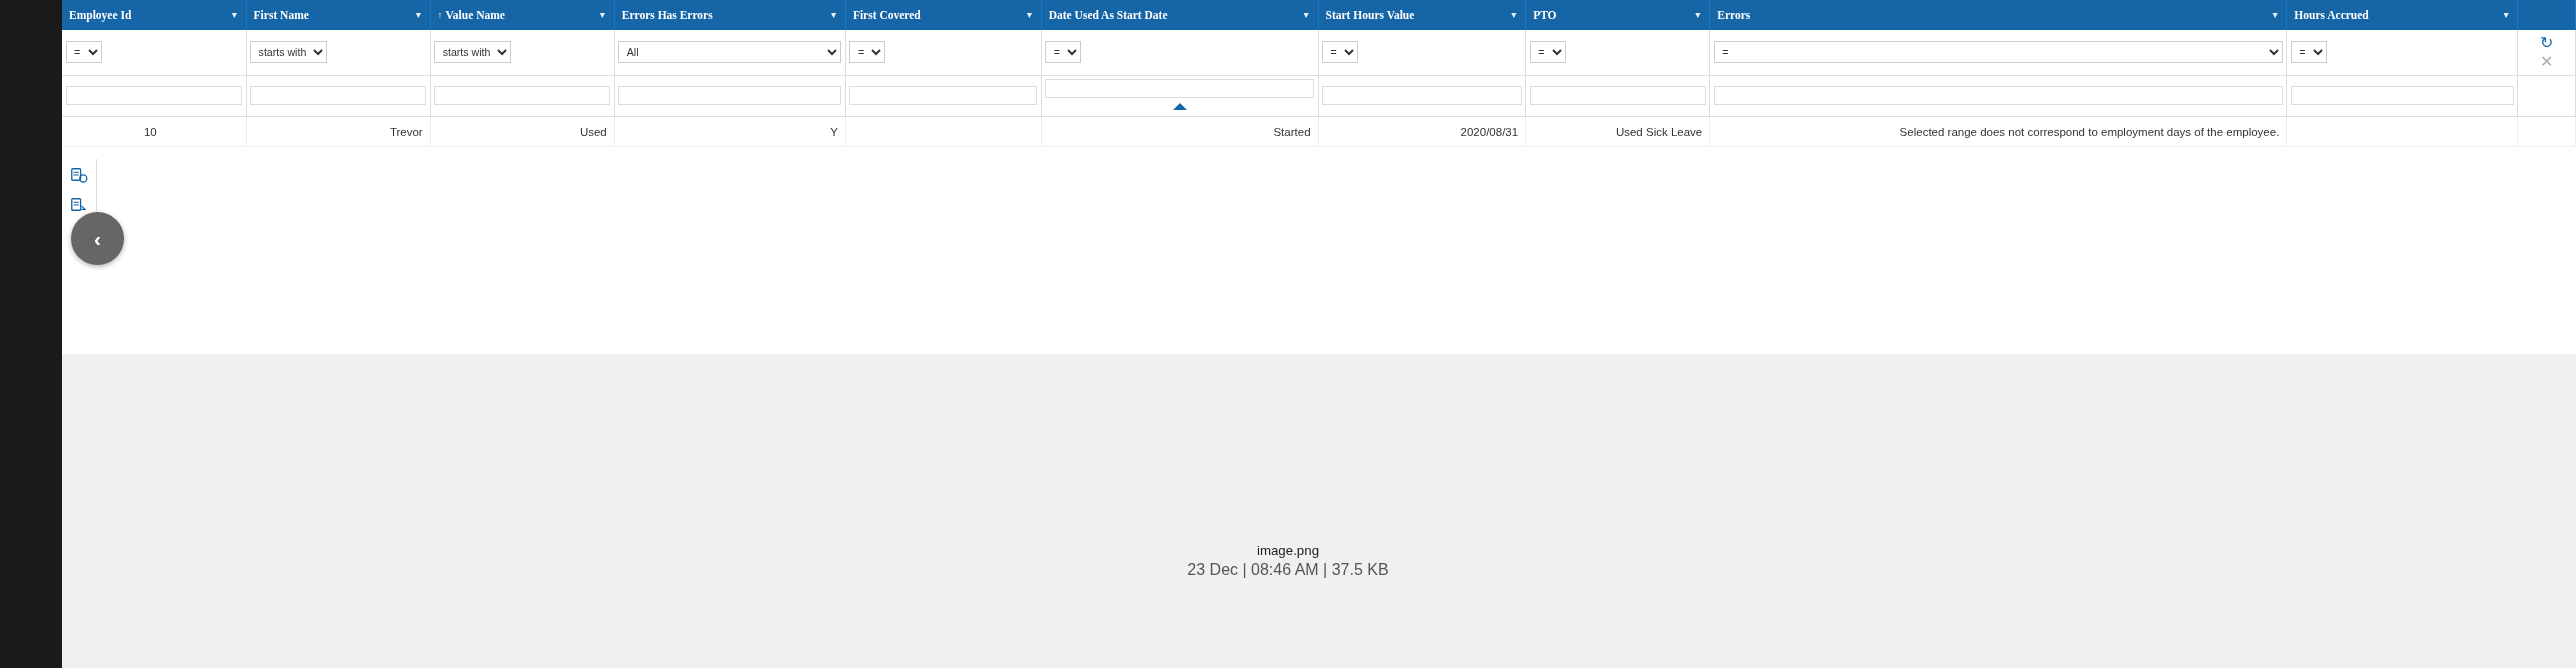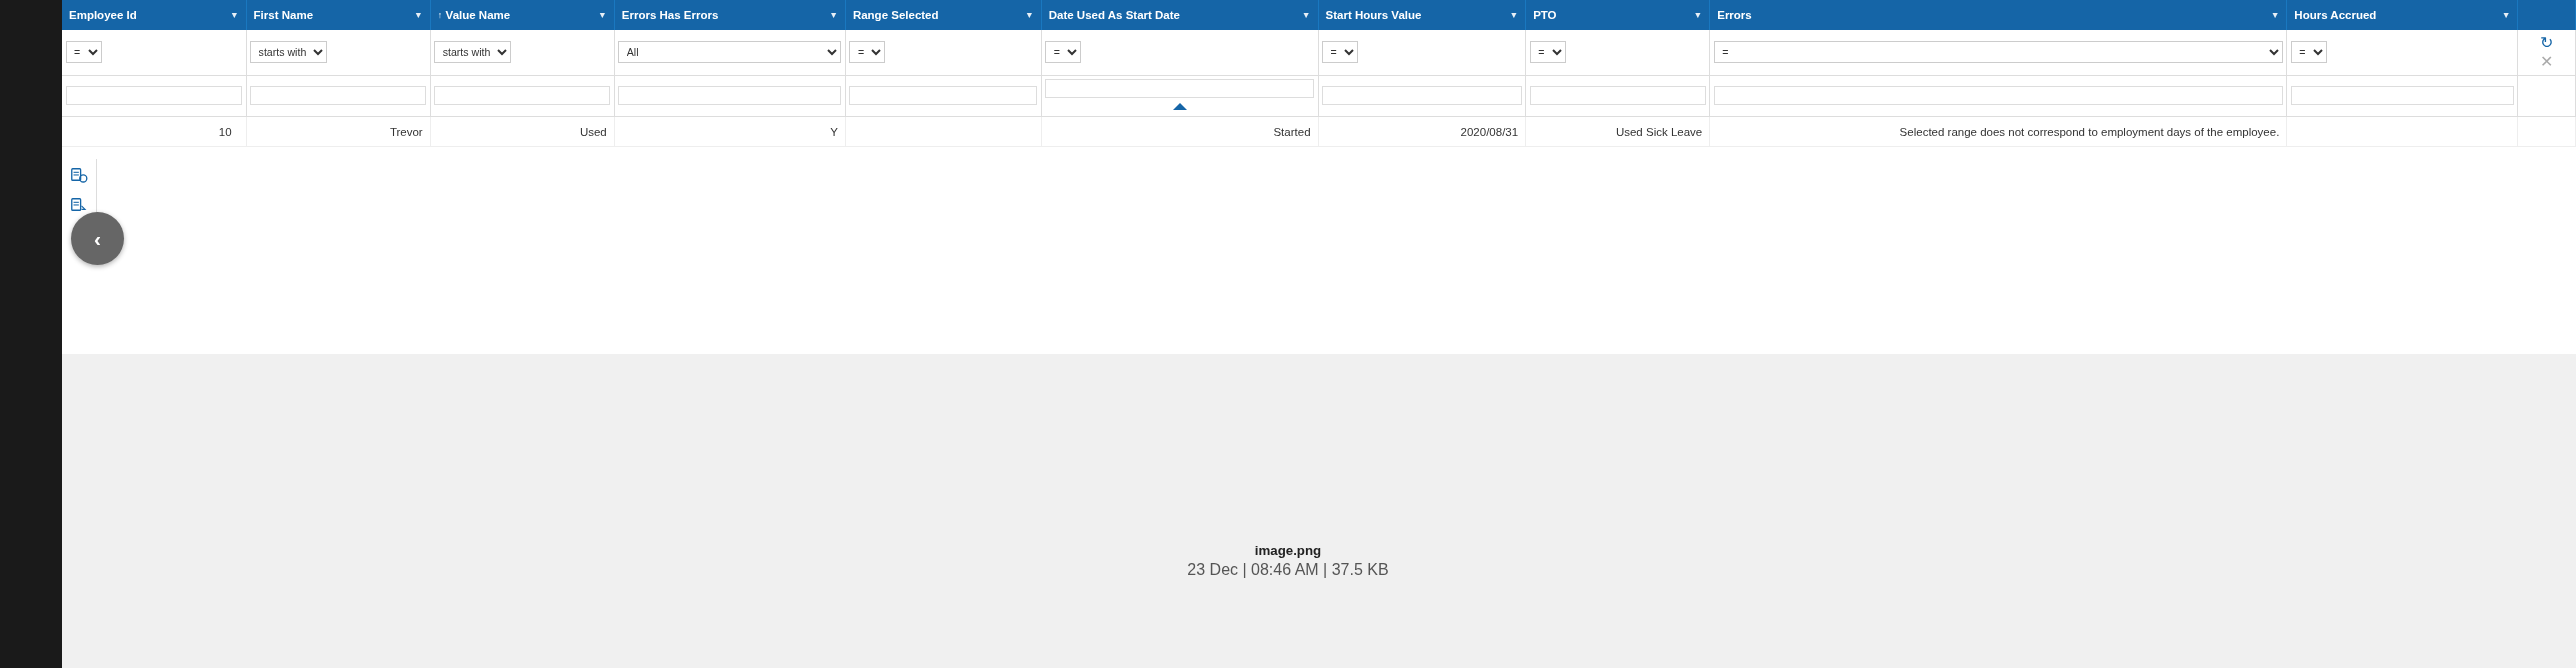--- a/index.html
+++ b/index.html
@@ -52,20 +52,21 @@
     thead tr.header-row th {
       background: #1565a7;
       color: #fff;
       font-weight: bold;
       font-size: 11.5px;
       padding: 8.8px 7px;
       text-align: left;
       border-right: 0.9px solid #1a78c0;
       white-space: nowrap;
       user-select: none;
+      font-family: Liberation Serif, serif;
     }
 
     thead tr.header-row th .header-content {
       display: flex;
       align-items: center;
       gap: 3.5px;
     }
 
     thead tr.header-row th .sort-icon {
       font-size: 8.8px;
@@ -200,21 +201,21 @@
       position: absolute;
       bottom: 71px;
       left: 0;
       right: 0;
       text-align: center;
       padding: 17.7px;
     }
 
     .footer-filename {
       font-size: 13.3px;
-      font-weight: bold;
+      font-weight: normal;
       color: #222;
     }
 
     .footer-meta {
       font-size: 16px;
       color: #555;
       margin-top: 3.5px;
     }
 
     
@@ -320,21 +321,21 @@
               </div>
             </th>
             <th>
               <div class="header-content">
                 <span>Errors Has Errors</span>
                 <span class="dropdown-arrow">▼</span>
               </div>
             </th>
             <th>
               <div class="header-content">
-                <span>Range Selected</span>
+                <span>First Covered</span>
                 <span class="dropdown-arrow">▼</span>
               </div>
             </th>
             <th>
               <div class="header-content">
                 <span>Date Used As Start Date</span>
                 <span class="dropdown-arrow">▼</span>
               </div>
             </th>
             <th>
@@ -461,21 +462,21 @@
             <td><input type="text" style=""></td>
             <td><input type="text" style=""></td>
             <td><input type="text" style=""></td>
             <td><input type="text" style=""></td>
             <td></td>
           </tr>
         </thead>
 
         <tbody>
           <tr>
-            <td style="text-align:right; padding-right:14px;">10</td>
+            <td style="text-align:center; padding-right:14px;">10</td>
             <td>Trevor</td>
             <td>Used</td>
             <td>Y</td>
             <td></td>
             <td>Started</td>
             <td>2020/08/31</td>
             <td>Used Sick Leave</td>
             <td>Selected range does not correspond to employment days of the employee.</td>
             <td></td>
             <td></td>

